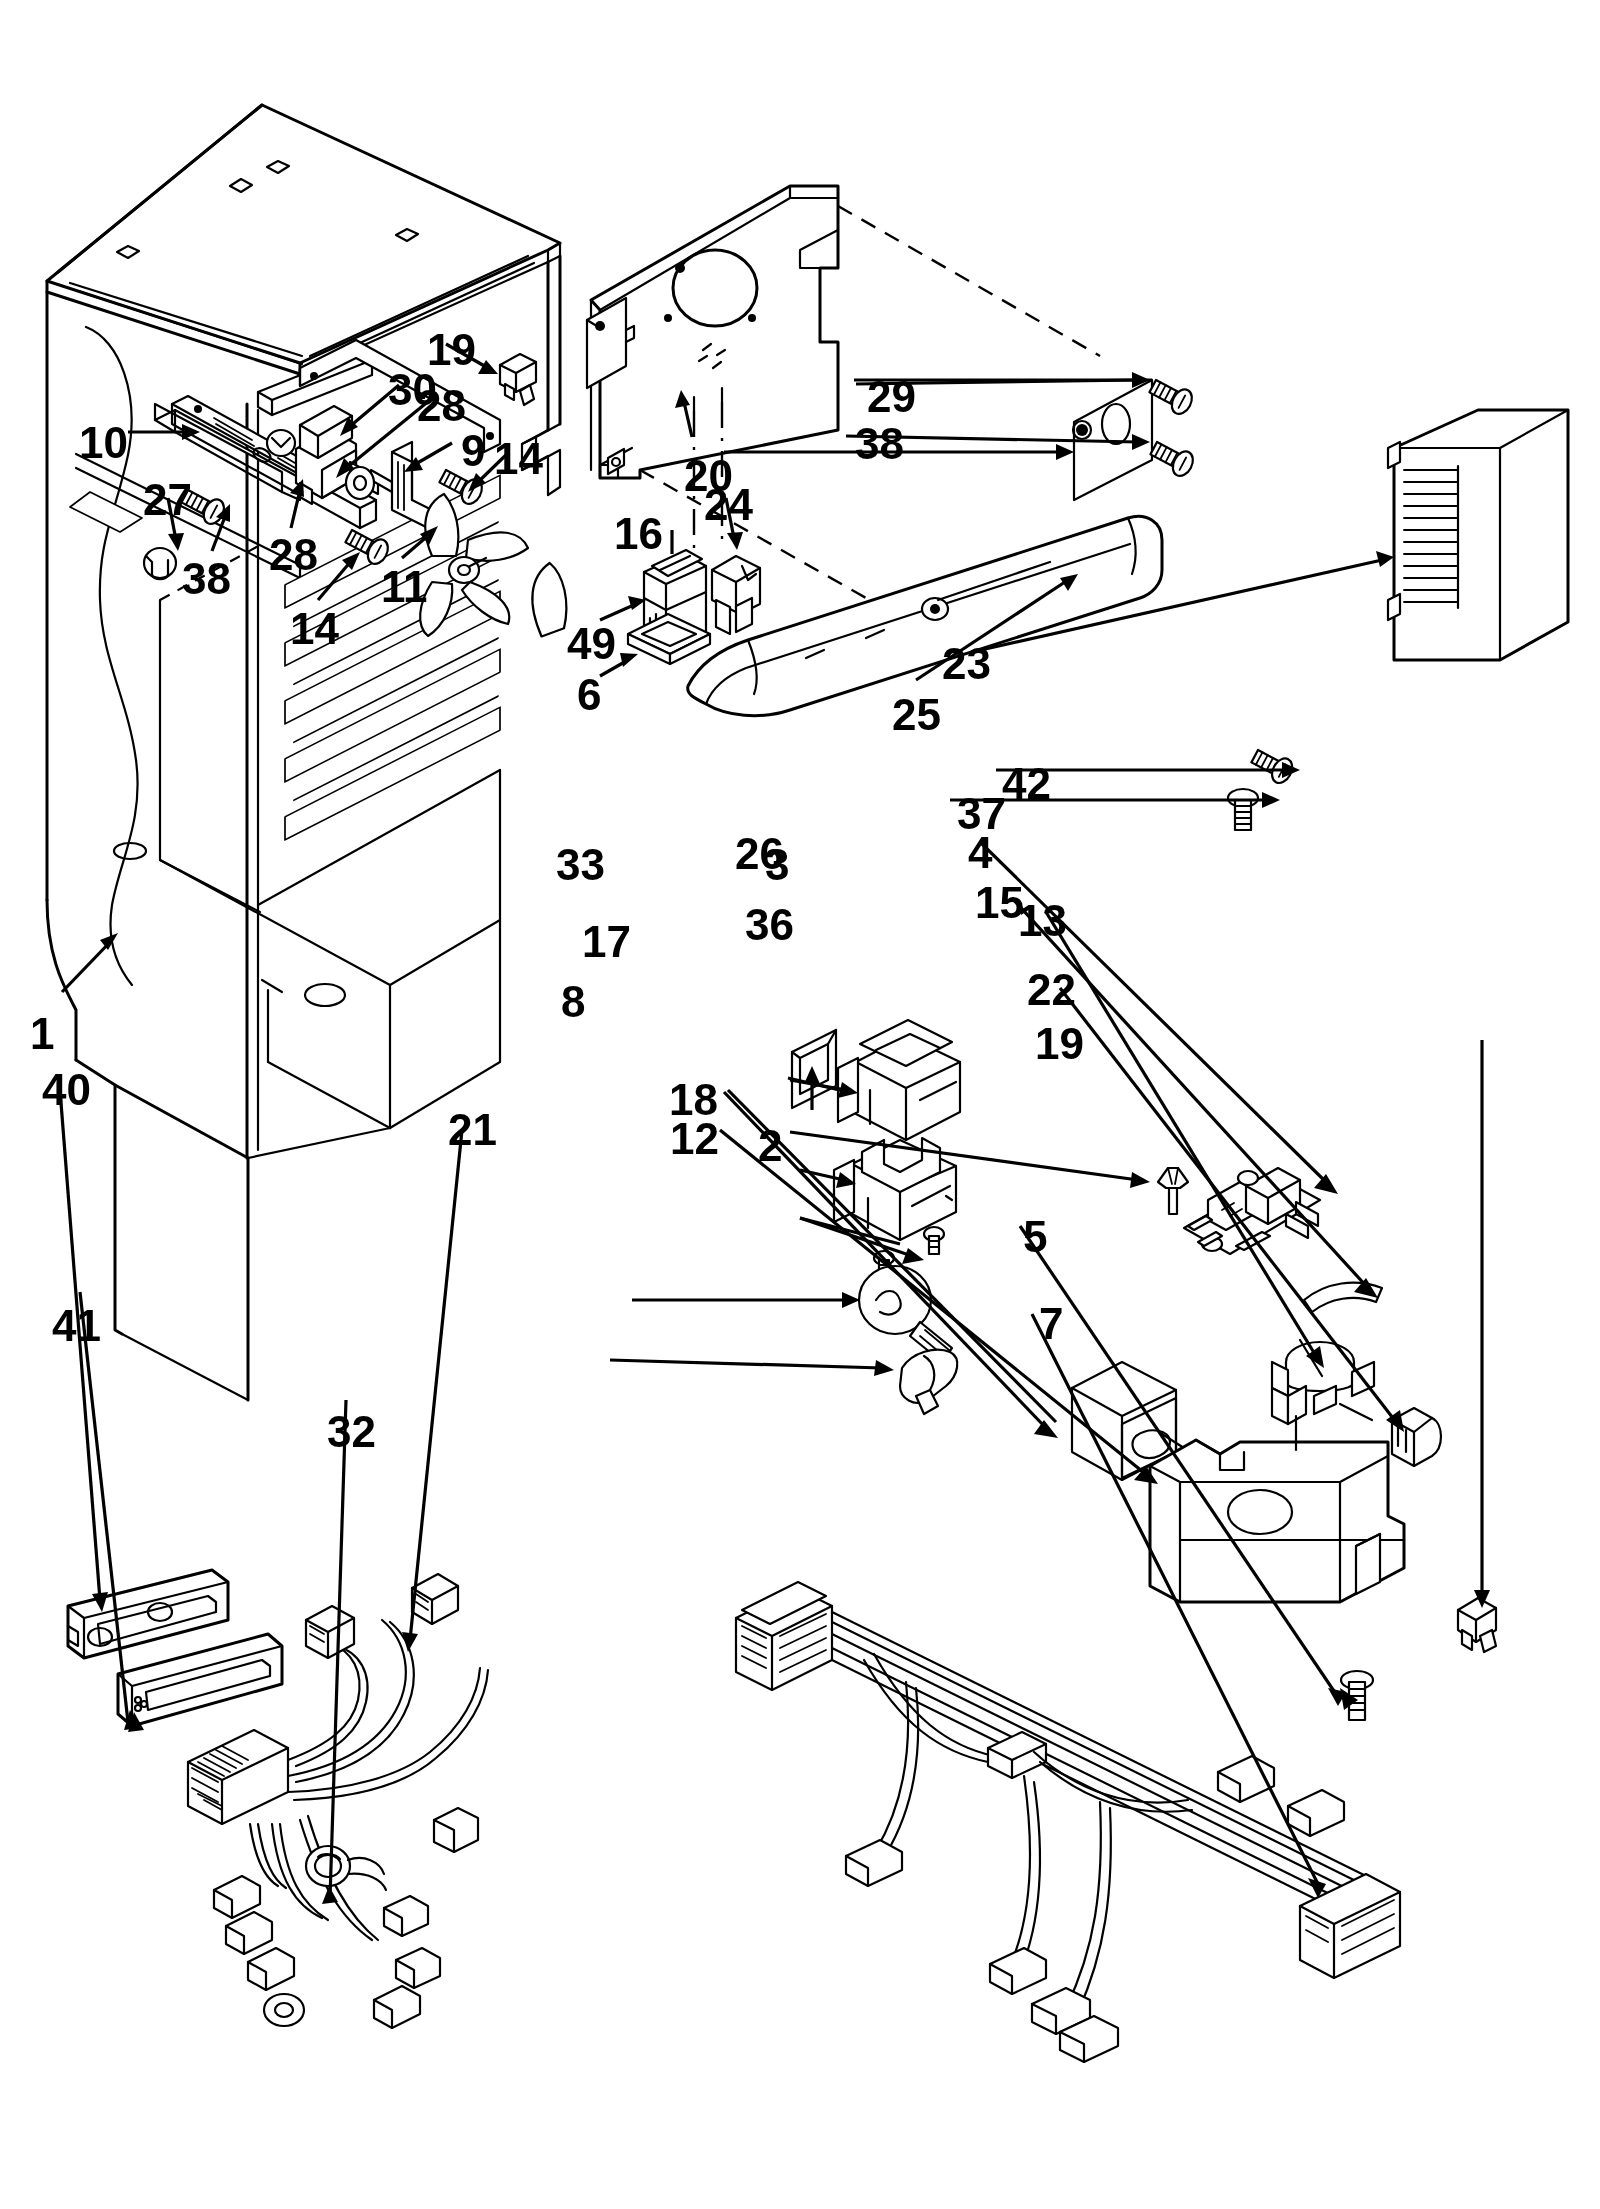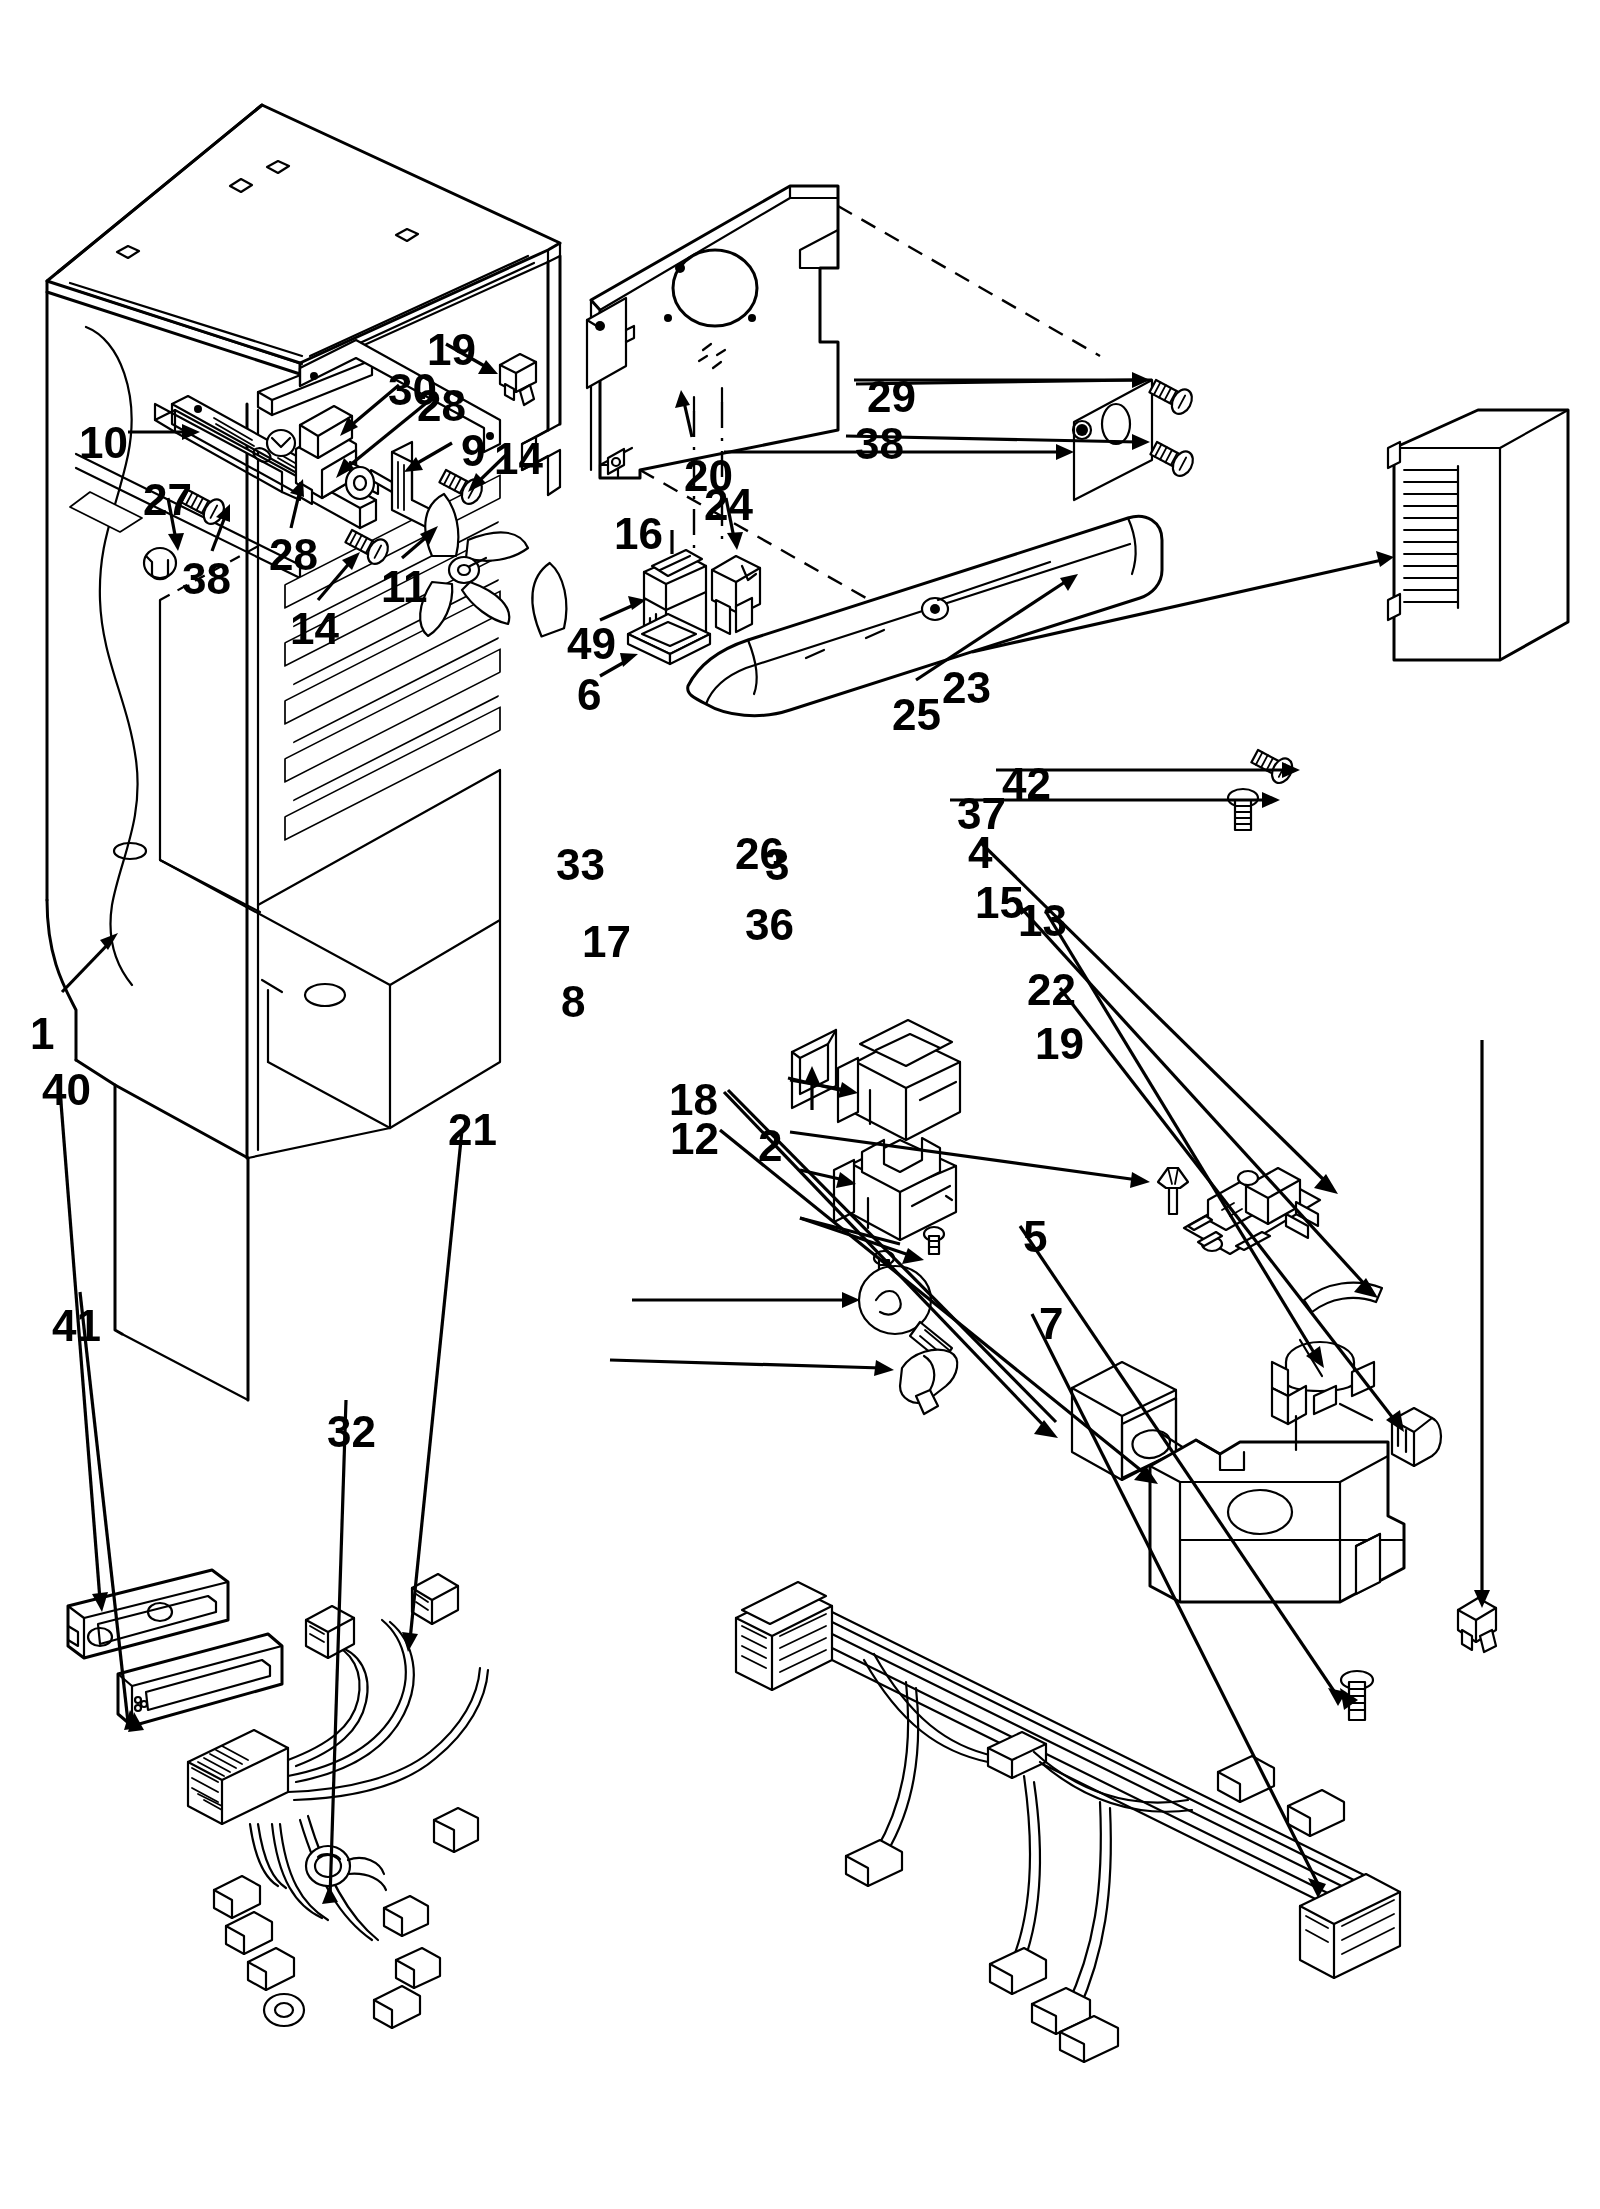--- a/index.html
+++ b/index.html
@@ -785,21 +785,21 @@
 <div class="lbl" style="left:290px;top:607px;">14</div>
 <div class="lbl" style="left:975px;top:881px;">15</div>
 <div class="lbl" style="left:614px;top:512px;">16</div>
 <div class="lbl" style="left:582px;top:920px;">17</div>
 <div class="lbl" style="left:669px;top:1078px;">18</div>
 <div class="lbl" style="left:427px;top:328px;">19</div>
 <div class="lbl" style="left:1035px;top:1022px;">19</div>
 <div class="lbl" style="left:684px;top:454px;">20</div>
 <div class="lbl" style="left:448px;top:1108px;">21</div>
 <div class="lbl" style="left:1027px;top:968px;">22</div>
-<div class="lbl" style="left:942px;top:666px;">23</div>
+<div class="lbl" style="left:942px;top:642px;">23</div>
 <div class="lbl" style="left:704px;top:483px;">24</div>
 <div class="lbl" style="left:892px;top:693px;">25</div>
 <div class="lbl" style="left:735px;top:832px;">26</div>
 <div class="lbl" style="left:143px;top:478px;">27</div>
 <div class="lbl" style="left:417px;top:384px;">28</div>
 <div class="lbl" style="left:269px;top:533px;">28</div>
 <div class="lbl" style="left:867px;top:375px;text-align:right;">29</div>
 <div class="lbl" style="left:388px;top:368px;">30</div>
 <div class="lbl" style="left:1002px;top:762px;">42</div>
 <div class="lbl" style="left:327px;top:1410px;">32</div>

